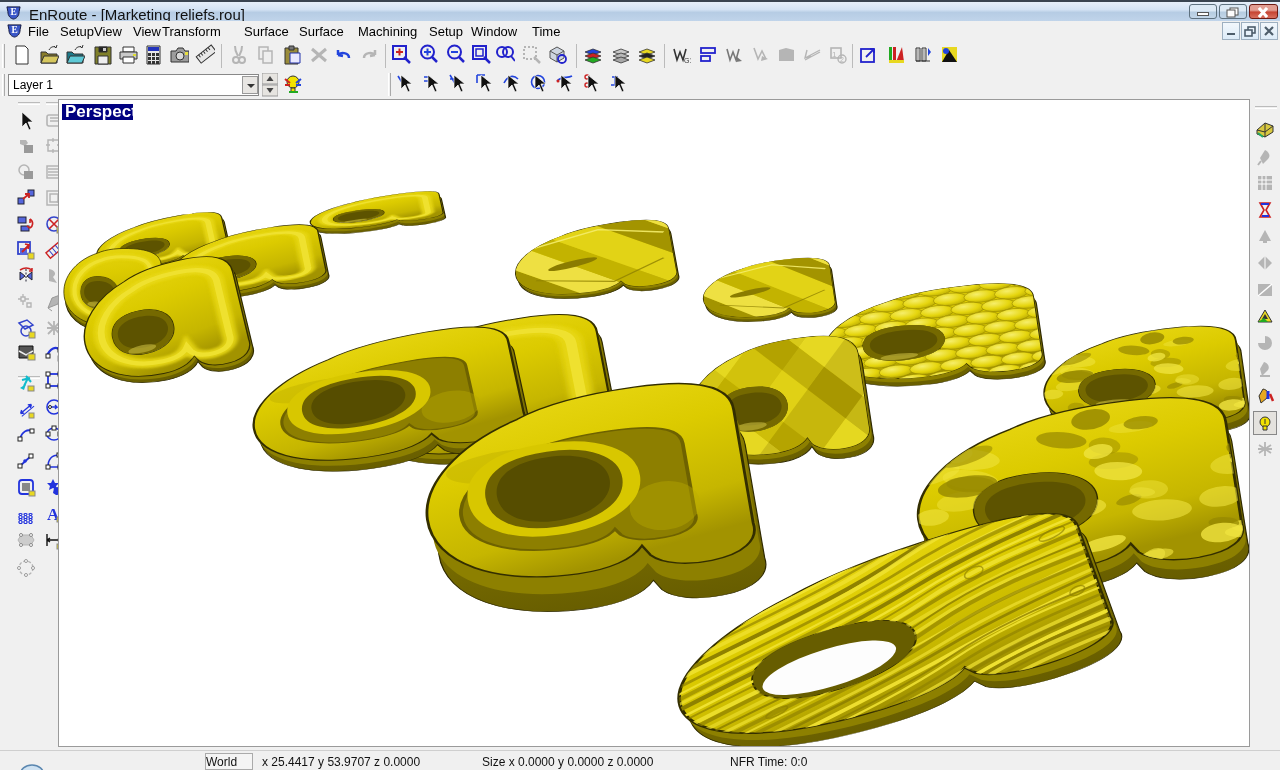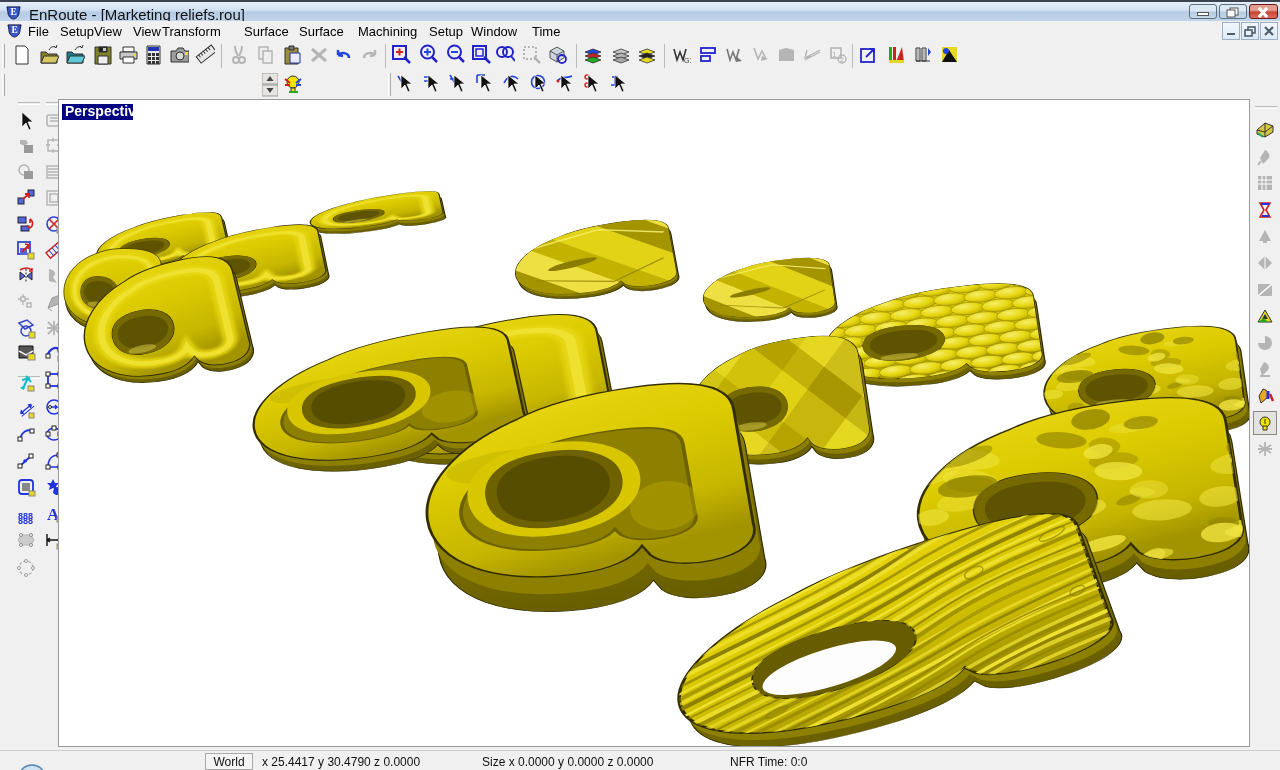--- a/index.html
+++ b/index.html
@@ -13,25 +13,25 @@
 .mdibtn{position:absolute;top:1px;width:18px;height:18px;background:linear-gradient(#f2f7fc,#dcebf8);border:1px solid #9dafc0}
 #toolbar1{position:absolute;left:0;top:41px;width:1280px;height:30px;background:#f0f0f0}
 #toolbar2{position:absolute;left:0;top:71px;width:1280px;height:27px;background:#f0f0f0}
 .sep1{position:absolute;top:3px;height:24px;width:1px;background:#bbb}
 #layercombo{position:absolute;left:8px;top:3px;width:251px;height:22px;background:#fff;border:1px solid #888;font-size:12px;line-height:20px;padding-left:4px;color:#000}
 #layerdrop{position:absolute;left:233px;top:1px;width:16px;height:18px;background:#e8e6e3;border:1px solid #999}
 #spinner{position:absolute;left:262px;top:2px;width:16px;height:24px}
 .arr{position:absolute;left:4px;width:0;height:0;border-left:4px solid transparent;border-right:4px solid transparent}
 #mainarea{position:absolute;left:0;top:98px;width:1280px;height:652px;background:#f0f0f0}
 #canvas{position:absolute;left:58px;top:1px;width:1192px;height:648px;background:#fff;border:1px solid #9a9a9a}
-#persp{position:absolute;left:3px;top:4px;width:71px;height:16px;background:#000080;color:#fff;font-weight:bold;font-size:14px;line-height:15px;padding-left:3px;letter-spacing:0px}
+#persp{position:absolute;left:3px;top:4px;width:71px;height:16px;background:#000080;color:#fff;font-weight:bold;font-size:17px;line-height:15px;padding-left:3px;letter-spacing:0px}
 #lefttools{position:absolute;left:12px;top:0;width:74px;height:652px}
 #righttools{position:absolute;left:1252px;top:0;width:28px;height:652px}
 #statusbar{position:absolute;left:0;top:750px;width:1280px;height:20px;background:#f0f0f0;border-top:1px solid #cfcfcf;font-size:12px;color:#111}
-#worldbox{position:absolute;left:205px;top:2px;width:48px;height:17px;border:1px solid #aaa;text-align:center;font-size:12px;line-height:16px;background:#f4f4f4}
+#worldbox{position:absolute;left:205px;top:2px;width:48px;height:17px;border:1px solid #aaa;text-align:left;font-size:12px;line-height:16px;background:#f4f4f4}
 .st{position:absolute;top:4px}
 .tgrip{position:absolute;width:22px;height:1px;background:#bbb;box-shadow:0 2px 0 #fff}
 </style></head>
 <body>
 <div id="titlebar">
  <svg style="position:absolute;left:6px;top:3px" width="15" height="15" viewBox="0 0 16 16">
       <path d="M1,2 L15,2 L14,7 C14,12 11,14.5 8,15 C5,14.5 2,12 2,7 Z" fill="#3a57c8" stroke="#10143a"></path>
       <text x="8" y="11" font-size="10" font-weight="bold" fill="#fff" text-anchor="middle" font-family="Liberation Serif">E</text>
     </svg>
  <span class="ttext">EnRoute - [Marketing reliefs.rou]</span>
@@ -248,20 +248,23 @@
     </svg>
     <svg style="position:absolute;left:939px;top:3px" width="20" height="22" viewBox="0 0 20 22">
       <rect x="3" y="3" width="15" height="15" fill="#e8d820"></rect>
       <path d="M3,18 L10,6 L18,18 Z" fill="#111"></path>
       <circle cx="7" cy="7" r="3" fill="#2244dd"></circle>
     </svg>
   </div>
 <div id="toolbar2">
  <div style="position:absolute;left:2px;top:3px;width:3px;height:22px;border-left:1px solid #fff;border-right:1px solid #aaa"></div>
     <div style="position:absolute;left:388px;top:2px;width:3px;height:23px;border-left:1px solid #fff;border-right:1px solid #aaa"></div>
+    <div id="layercombo">Layer 1<div id="layerdrop">
+        <div class="arr" style="top:7px;border-top:4px solid #333"></div>
+      </div></div>
  <svg id="spinner" style="position:absolute;left:262px;top:2px" width="17" height="24">
       <rect x="0" y="0" width="16" height="11" fill="#e6e4e0" stroke="#999"></rect>
       <rect x="0" y="12" width="16" height="11" fill="#e6e4e0" stroke="#999"></rect>
       <path d="M8,3 l3.5,5 h-7 Z" fill="#444"></path>
       <path d="M8,20 l-3.5,-5 h7 Z" fill="#444"></path>
     </svg>
  <svg style="position:absolute;left:283px;top:2px" width="20" height="22" viewBox="0 0 20 22">
       <circle cx="10" cy="9" r="6" fill="#f2e200" stroke="#333"></circle>
       <path d="M8,15 h4 v4 h-4 Z" fill="#f2e200" stroke="#333"></path>
       <path d="M2,6 l5,4 M2,12 l5,0" stroke="#cc2222" stroke-width="2"></path>
@@ -1214,19 +1217,19 @@
         <path d="M8,13 h4 v4 h-4 Z" fill="#f2e200" stroke="#333"></path>
         <path d="M10,6 v5" stroke="#333"></path>
       </svg>
       <svg style="position:absolute;left:3px;top:341.20000000000005px" width="20" height="22" viewBox="0 0 20 22">
         <path d="M4,6 L16,14 M16,6 L4,14 M10,3 v14 M3,10 h14" stroke="#b5b5b5" stroke-width="1.8"></path>
       </svg>
     </div>
 </div>
 <div id="statusbar">
  <div id="worldbox">World</div>
- <span class="st" style="left:262px">x 25.4417 y 30.4790 z 0.0000</span>
+ <span class="st" style="left:262px">x 25.4417 y 53.9707 z 0.0000</span>
  <span class="st" style="left:482px">Size x 0.0000 y 0.0000 z 0.0000</span>
  <span class="st" style="left:730px">NFR Time: 0:0</span>
  <svg style="position:absolute;left:18px;top:13px" width="28" height="8">
       <ellipse cx="14" cy="11" rx="12" ry="10" fill="#cfe2f2" stroke="#5b87b0" stroke-width="1.5"></ellipse>
     </svg>
 </div>
 
 </body></html>

